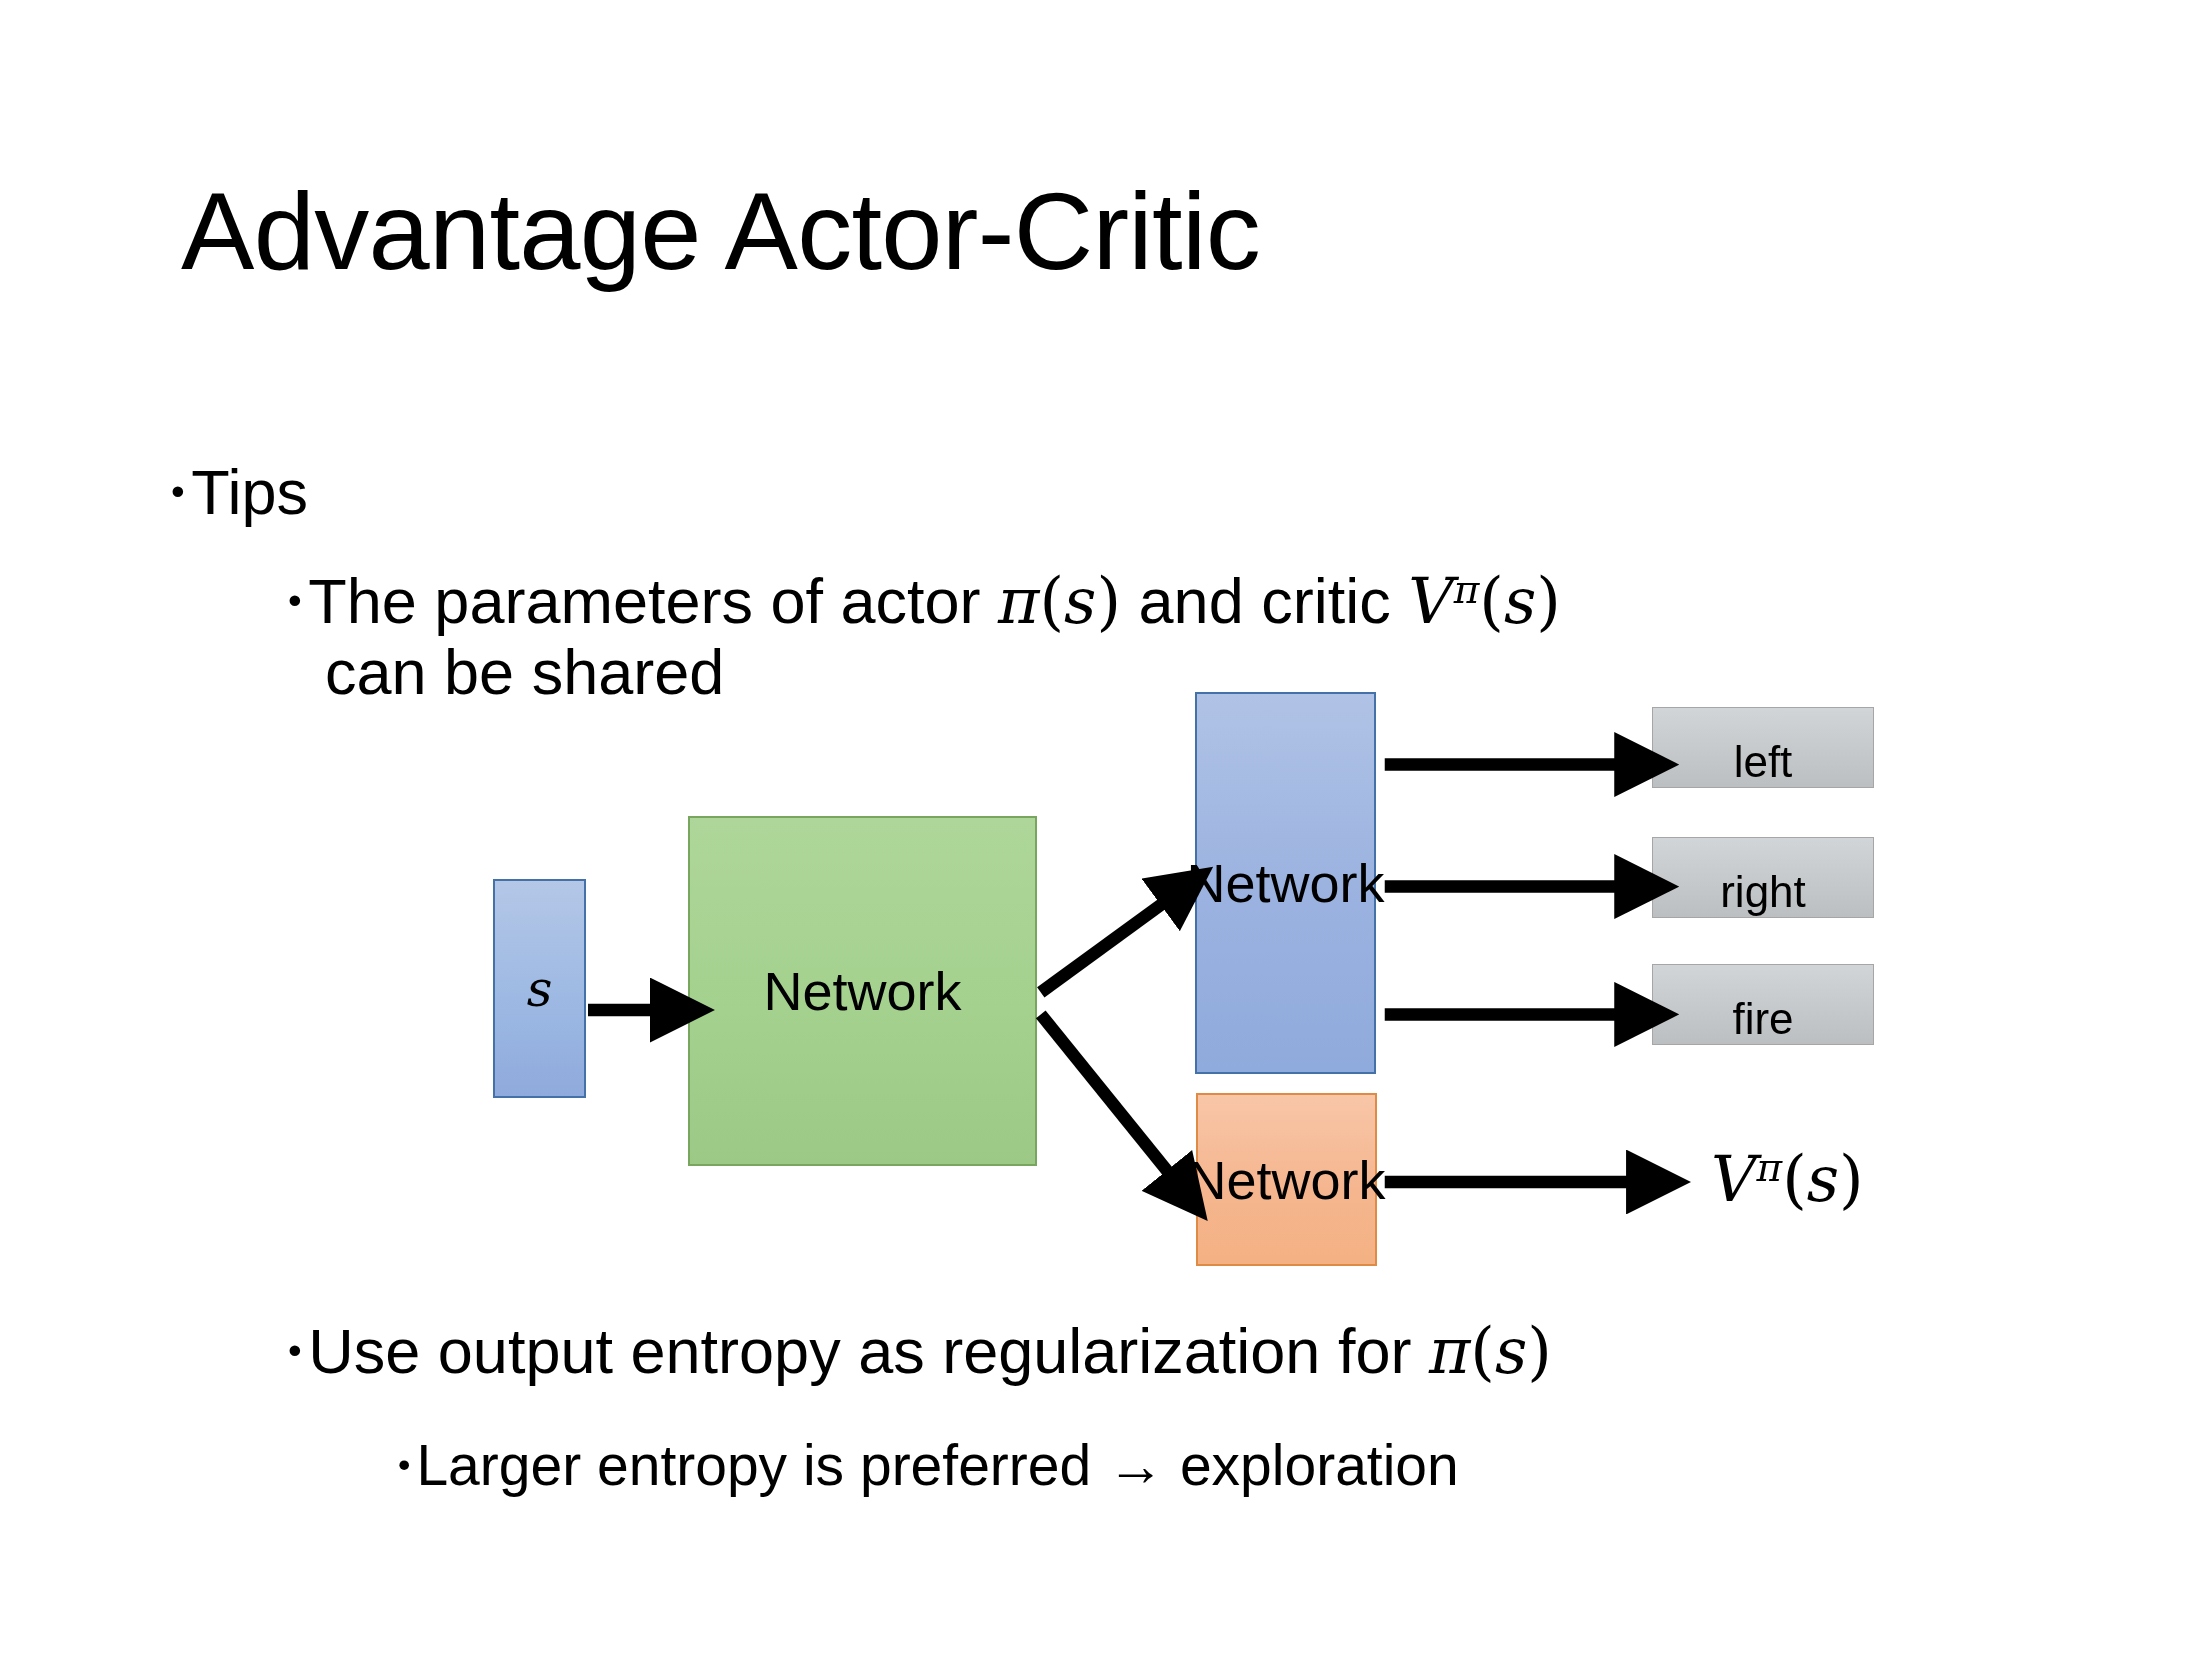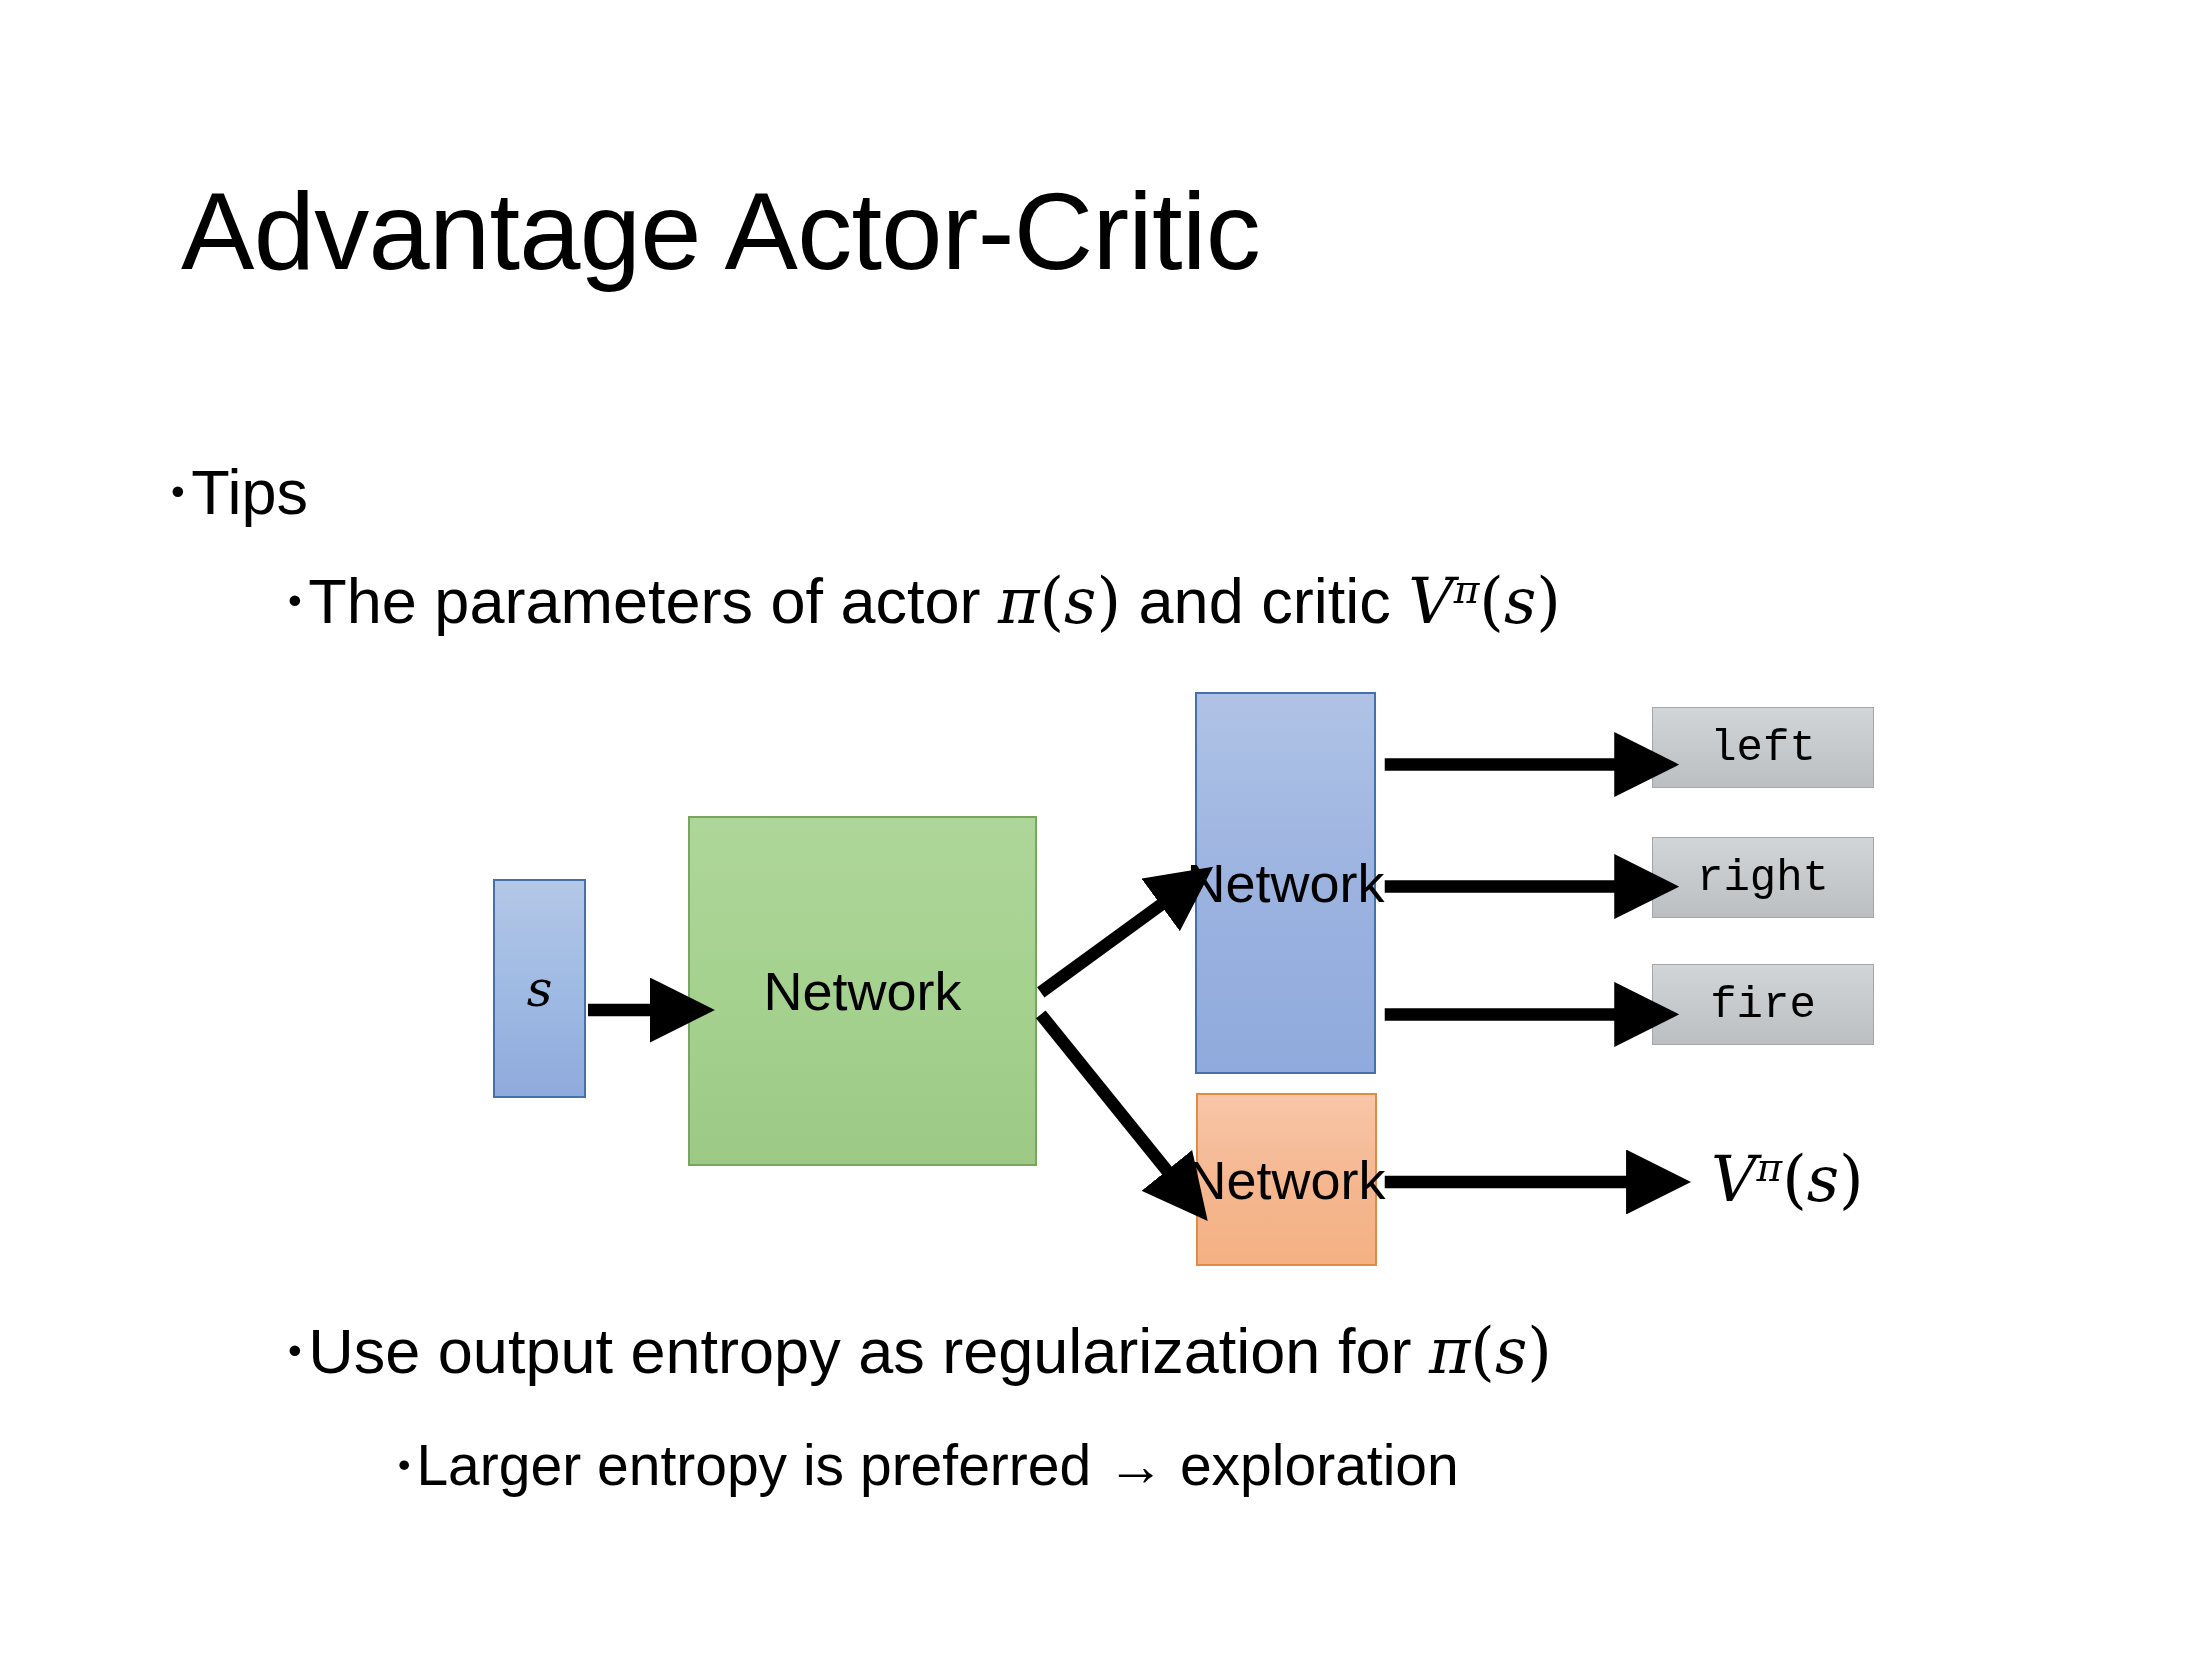--- a/index.html
+++ b/index.html
@@ -110,27 +110,27 @@
   #box-critic {
     left: 1196px; top: 1093px; width: 181px; height: 173px;
     background: linear-gradient(to bottom, #f8c6a8 0%, #f5b68f 55%, #f4b183 100%);
     border: 2.2px solid #e08b45;
     font-size: 54px;
   }
   .gbox {
     position: absolute;
     box-sizing: border-box;
     display: flex;
-    align-items: center;
+    align-items: flex-end;
     justify-content: center;
     width: 222px;
     height: 81px;
     background: linear-gradient(to bottom, #d2d5d7 0%, #c6c9cb 55%, #bcbfc1 100%);
     border: 1.5px solid #a6a6a6;
-    font-family: Liberation Mono, monospace;
+    font-family: Liberation Sans, sans-serif;
     font-size: 44px;
     color: #000;
   }
   #gbox-left  { left: 1652px; top: 707px; }
   #gbox-right { left: 1652px; top: 837px; }
   #gbox-fire  { left: 1652px; top: 964px; }
 
   #vpi-out {
     position: absolute;
     left: 1663px;
@@ -155,20 +155,21 @@
   <div id="title">Advantage Actor-Critic</div>
 
   <div class="bullet-l1" style="left:171px; top:457px;">
     <span class="dot">•</span><span class="btext">Tips</span>
   </div>
 
   <div class="bullet-l2" style="left:288px; top:566px; width:1764px;">
     <div style="white-space:nowrap;">
       <span class="dot">•</span><span>The parameters of actor </span><span class="mi">π</span><span class="paren">(</span><span class="mi">s</span><span class="paren">)</span><span>  and critic </span><span class="mupright">V</span><span class="sup">π</span><span class="paren">(</span><span class="mi">s</span><span class="paren">)</span>
     </div>
+    <div style="padding-left:37px;">can be shared</div>
   </div>
 
   <div class="dbox" id="box-s">
     <span class="mi" style="font-size:1em;">s</span>
   </div>
 
   <div class="dbox" id="box-shared">
     <span>Network</span>
   </div>
 

